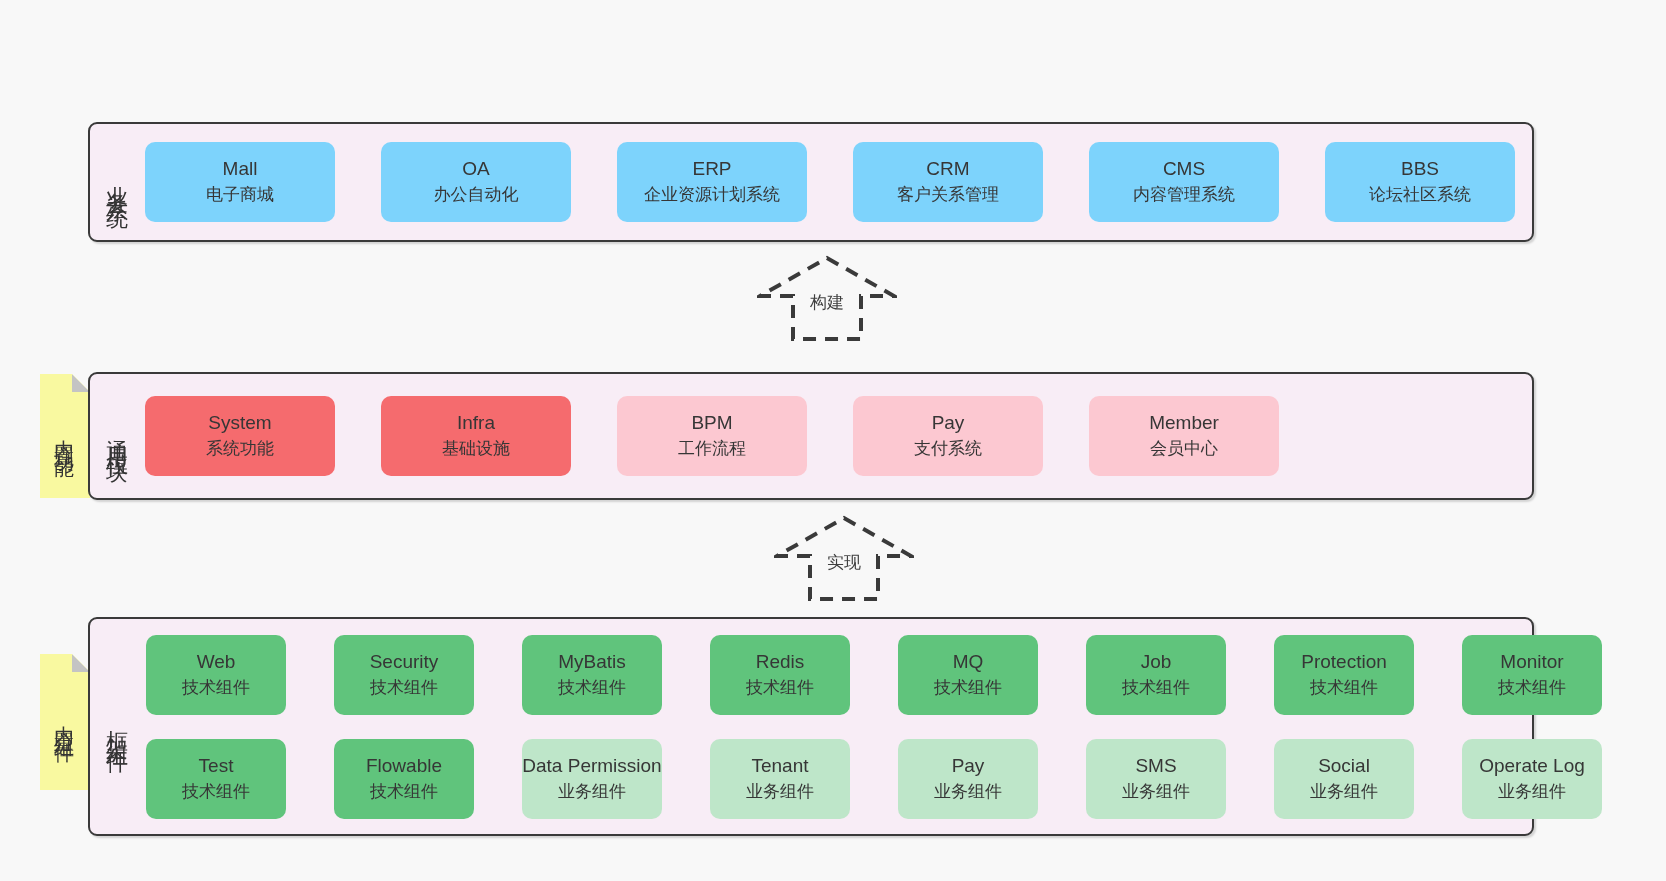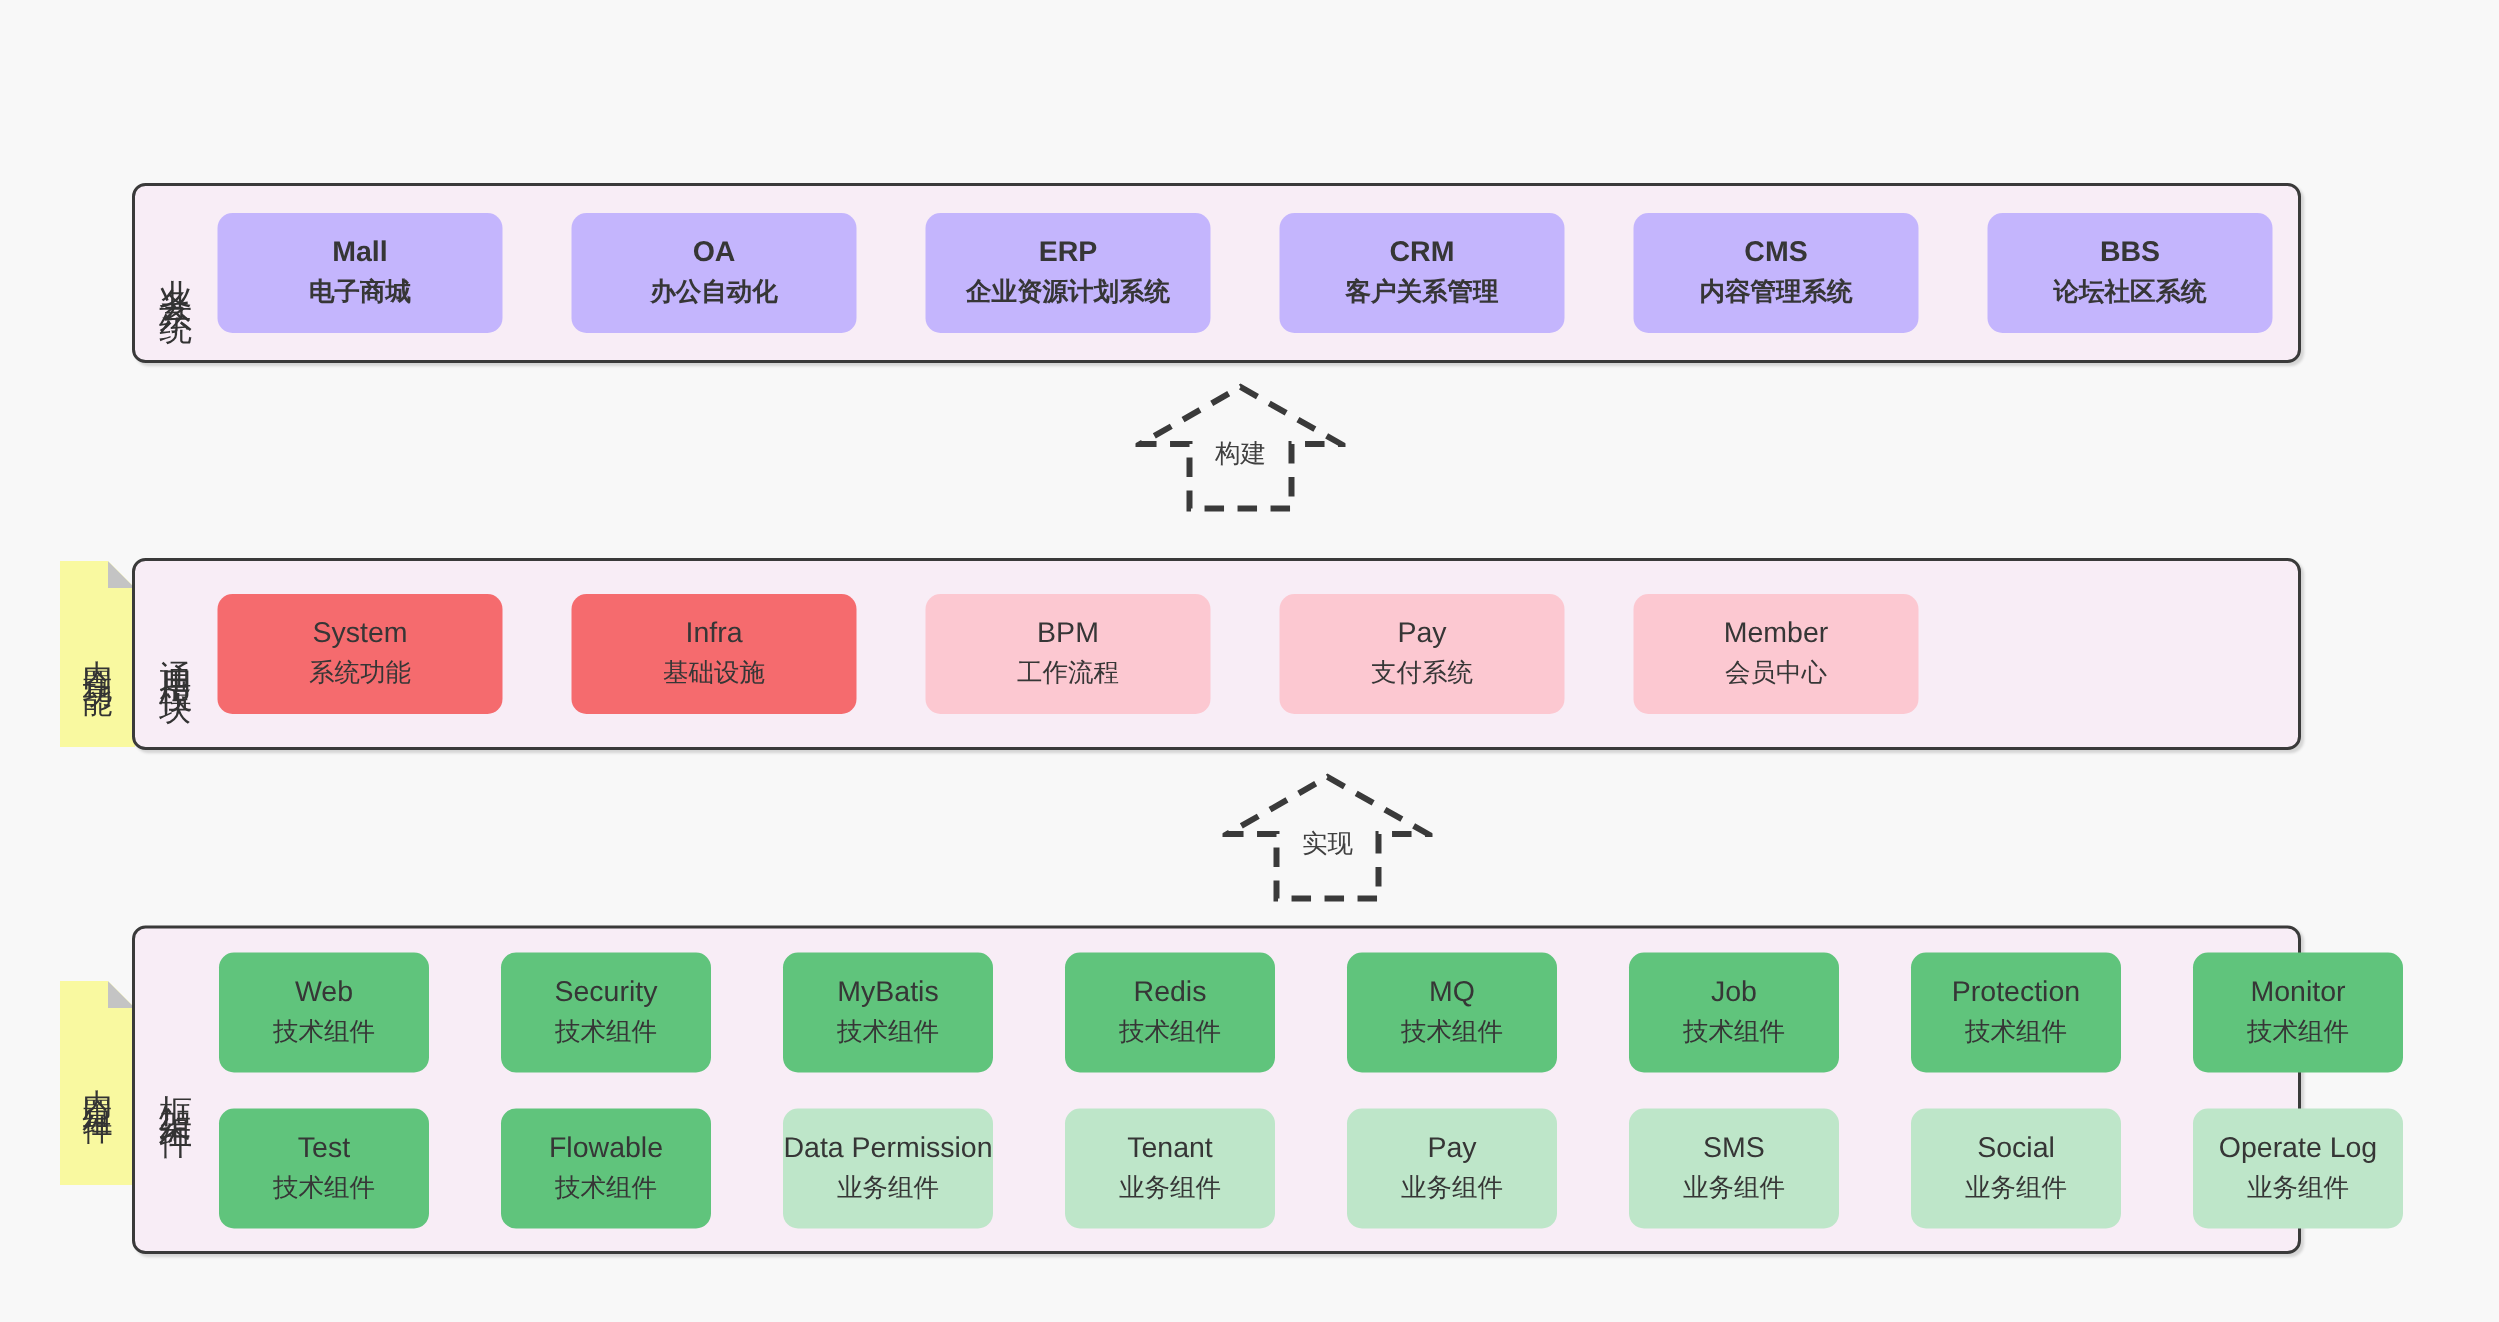--- a/index.html
+++ b/index.html
@@ -67,35 +67,35 @@
     flex-direction: column;
     align-items: center;
     justify-content: center;
     text-align: center;
     color: #363636;
     line-height: 26px;
   }
   #layer-framework .box { width: 140px; }
   .box-title    { font-size: 19px; }
   .box-subtitle { font-size: 17px; }
-  .v-blue       { background: #c4b5fd; font-weight: bold; }
+  .v-blue       { background: #7dd3fc; }
   .v-red        { background: #f56b6e; }
   .v-pink       { background: #fcc8d1; }
   .v-green      { background: #60c47c; }
   .v-lightgreen { background: #bee6c9; }
 
   
   .arrow {
     position: absolute;
     width: 140px;
     height: 88px;
     z-index: 1;
   }
   #arrow-build     { left: 757px; top: 255px; }
-  #arrow-implement { left: 815px; top: 515px; }
+  #arrow-implement { left: 774px; top: 515px; }
   .arrow svg { display: block; }
   .arrow-label {
     position: absolute;
     left: 50%;
     top: 36px;
     transform: translateX(-50%);
     background: #f8f8f8;
     padding: 0 3px;
     font-size: 17px;
     color: #404040;

